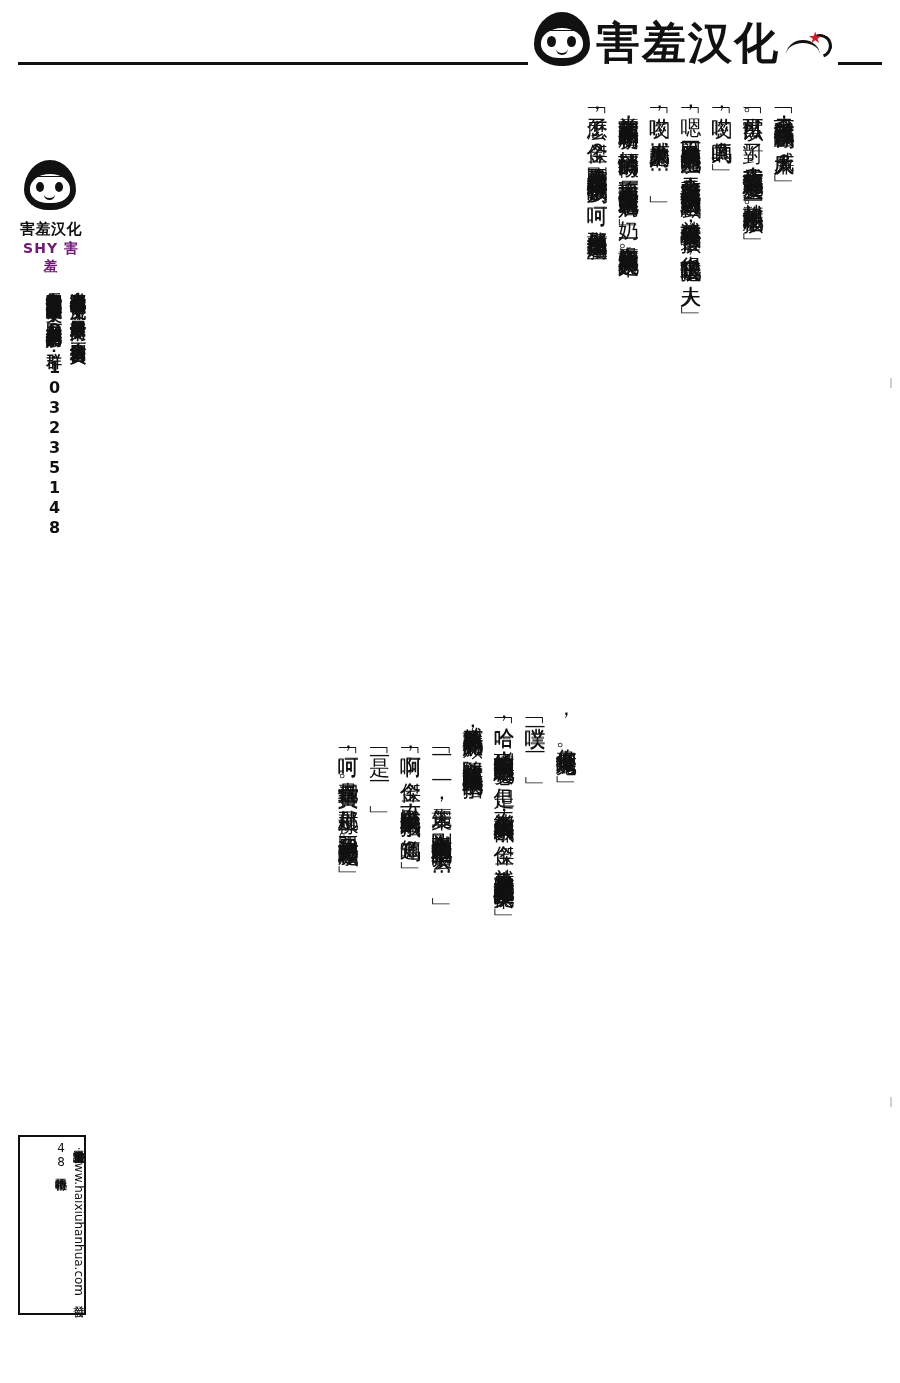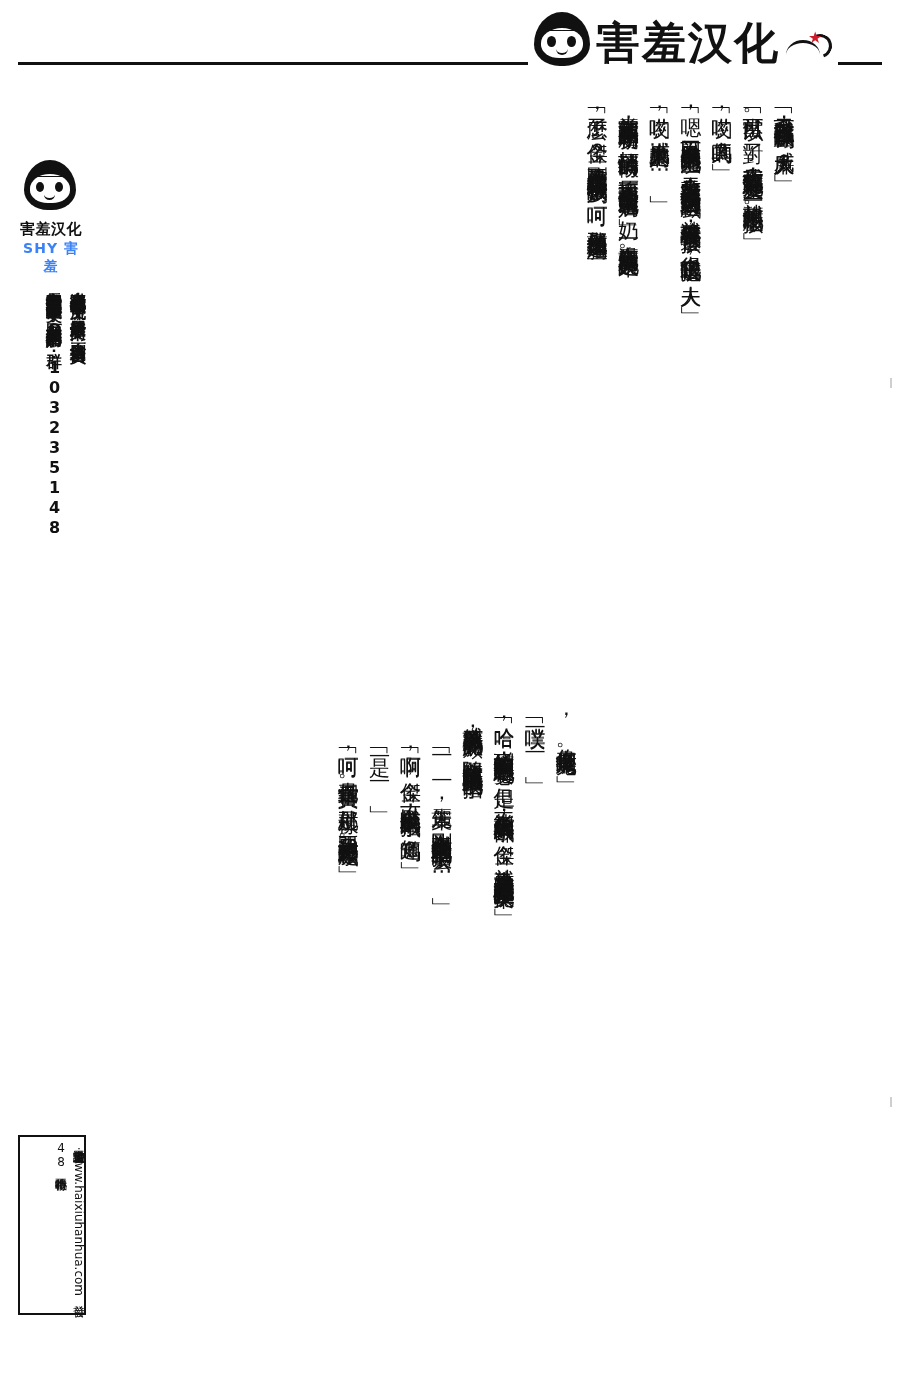--- a/index.html
+++ b/index.html
@@ -227,21 +227,21 @@
   }
   #sidebar-brand-en {
     position: absolute;
     left: 6px;
     top: 80px;
     width: 70px;
     text-align: center;
     font-family: "DejaVu Sans", "Liberation Sans", sans-serif;
     font-weight: bold;
     font-size: 14px;
-    color: #3b82f6;
+    color: #701a75;
     letter-spacing: 1px;
   }
   #credit-vert {
     position: absolute;
     left: 4px;
     top: 118px;
     width: 76px;
     height: 840px;
     writing-mode: vertical-rl;
     text-orientation: upright;

